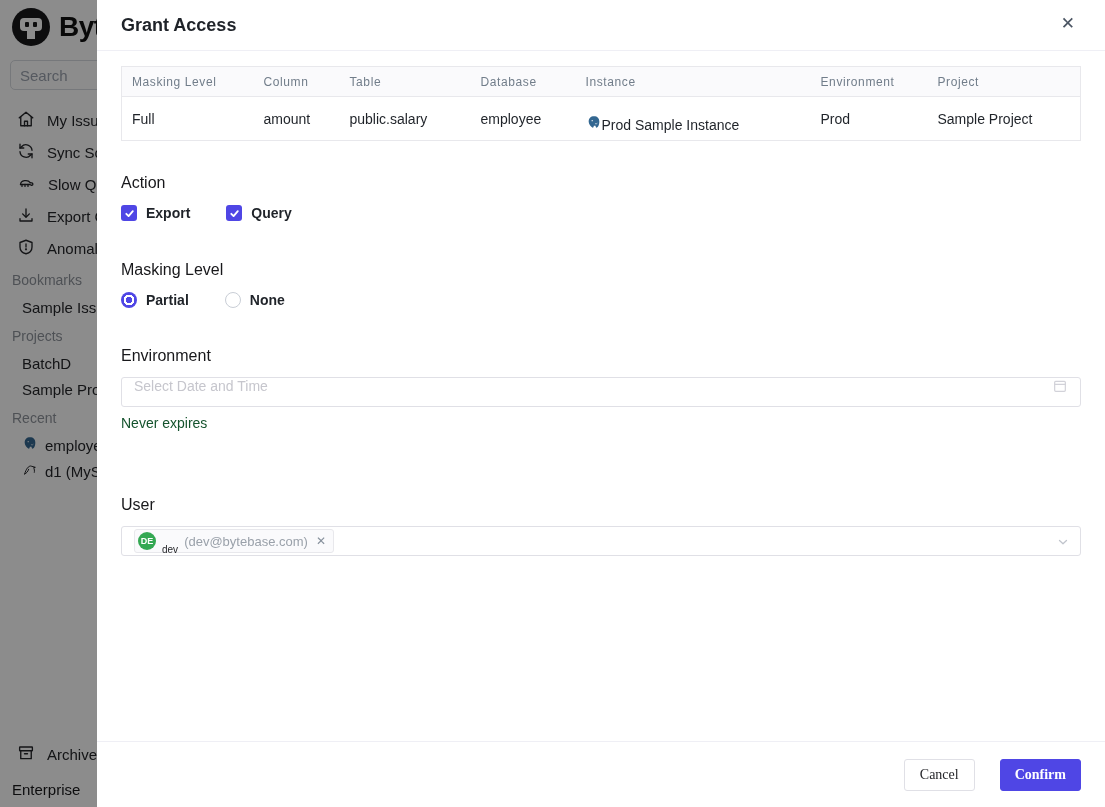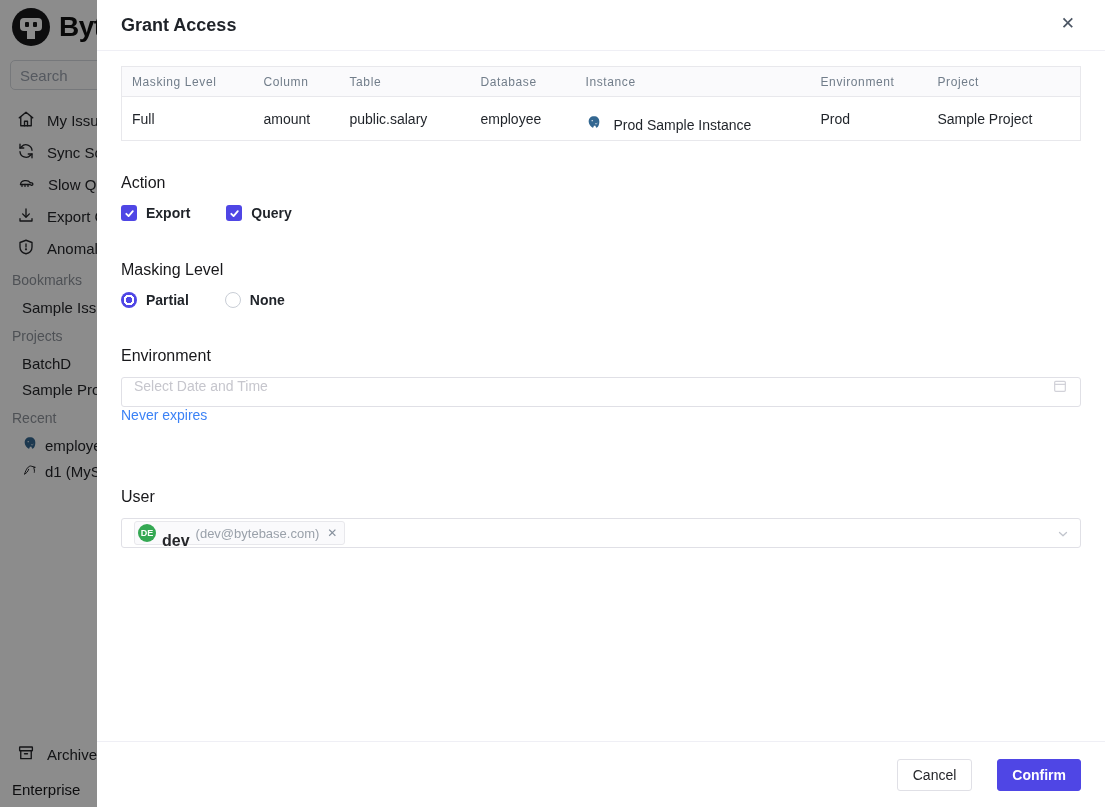--- a/index.html
+++ b/index.html
@@ -33,49 +33,49 @@
   .modal { position:absolute; left:97px; top:0; right:0; bottom:0; background:#fff; z-index:10; display:flex; flex-direction:column; }
   .modal-header { position:relative; height:51px; border-bottom:1px solid #efeff5; display:flex; align-items:center; padding:0 24px; }
   .modal-title { font-size:18px; font-weight:700; color:#1f2329; }
   .modal-close { position:absolute; right:26px; top:11px; font-size:17px; color:#4b5563; cursor:pointer; background:none; border:0; line-height:1; padding:4px; font-family:inherit; }
   .modal-body { flex:1; padding:15px 24px 0 24px; overflow:hidden; }
 
   table.grant-table { width:100%; border-collapse:collapse; border:1px solid #e8e8ec; }
   .grant-table thead th { background:#fafafc; height:30px; font-size:12px; font-weight:500; color:#717d8a; letter-spacing:0.6px; text-align:left; padding:0 10px; white-space:nowrap; }
   .grant-table tbody td { height:44px; font-size:14px; color:#1f2329; padding:0 10px; border-top:1px solid #e8e8ec; white-space:nowrap; }
   .col-mask{width:132px;} .col-col{width:86px;} .col-tbl{width:131px;} .col-db{width:105px;} .col-inst{width:235px;} .col-env{width:117px;}
-  .inst-cell { display:flex; align-items:center; gap:12px;margin-top:12px; }
+  .inst-cell { display:flex; align-items:center; gap:0;margin-top:12px; }
 
   .section-label { font-size:16px; color:#18181b; }
   .sec-action { margin-top:33px; }
   .opt-row { display:flex; align-items:center; gap:36px; margin-top:13px; }
   .opt { display:flex; align-items:center; gap:9px; cursor:pointer; }
   .opt-label { font-size:14px; font-weight:700; color:#1f2329; }
   .checkbox { width:16px; height:16px; border-radius:3px; background:#4f46e5; display:flex; align-items:center; justify-content:center; }
   .radio-on { width:16px; height:16px; border-radius:50%; background:radial-gradient(circle, #4f46e5 0 3.2px, #fff 3.2px 5.2px, #4f46e5 5.2px); }
   .radio-off { width:16px; height:16px; border-radius:50%; border:1px solid #c9ced6; background:#fff; }
 
   .sec-masking { margin-top:40px; }
   .sec-expiration { margin-top:39px; }
   .date-input { margin-top:12px; height:30px; border:1px solid #e0e0e6; border-radius:3px; display:flex; align-items:flex-start; padding:0 12px; }
   .date-input input { flex:1; border:0; outline:0; font-size:14px; color:#333; font-family:inherit; background:transparent; }
   .date-input input::placeholder { color:#c6c6cd; }
-  .never-note { font-size:14px; color:#3b82f6; }
+  .never-note { margin-top:8px; font-size:14px; color:#14532d; }
 
   .sec-user { margin-top:65px; }
   .user-select { margin-top:12px; height:30px; border:1px solid #e0e0e6; border-radius:3px; display:flex; align-items:center; padding:0 40px 0 3px; position:relative; }
   .user-tag { display:flex; align-items:center; gap:6px; height:24px; background:#fafafc; border:1px solid #e8e8ec; border-radius:3px; padding:0 7px 0 3px; margin-left:9px; }
   .avatar { width:18px; height:18px; border-radius:50%; background:#34a853; color:#fff; font-size:9px; font-weight:700; display:flex; align-items:center; justify-content:center; }
-  .user-name { font-size:16px; color:#26272b; font-weight:700;margin-top:16px; }
+  .user-name { font-size:10px; color:#26272b; font-weight:400;margin-top:16px; }
   .user-email { font-size:13px; color:#9aa1aa;text-align:right; }
   .tag-remove { font-size:12px; color:#86909c; cursor:pointer; background:none; border:0; padding:0 0 0 2px; line-height:1; font-family:inherit; }
   .select-chevron { position:absolute; right:10px; top:8px; color:#c0c4cc; }
 
   .modal-footer { height:66px; border-top:1px solid #efeff5; display:flex; align-items:center; justify-content:flex-end; gap:25px; padding-right:24px; }
-  .btn { height:32px; border-radius:3px; font-size:14px; cursor:pointer; font-family:Liberation Sans, sans-serif; }
+  .btn { height:32px; border-radius:3px; font-size:14px; cursor:pointer; font-family:Liberation Serif, serif; }
   .btn-cancel { background:#fff; border:1px solid #e0e0e6; color:#26272b; padding:0 15px; }
   .btn-confirm { background:#4f46e5; border:1px solid #4f46e5; color:#fff; font-weight:700; padding:0 14px; }
 </style>
 </head>
 <body>
 
 <div class="stage">
 
   <div class="sidebar">
     <div class="logo-row">

